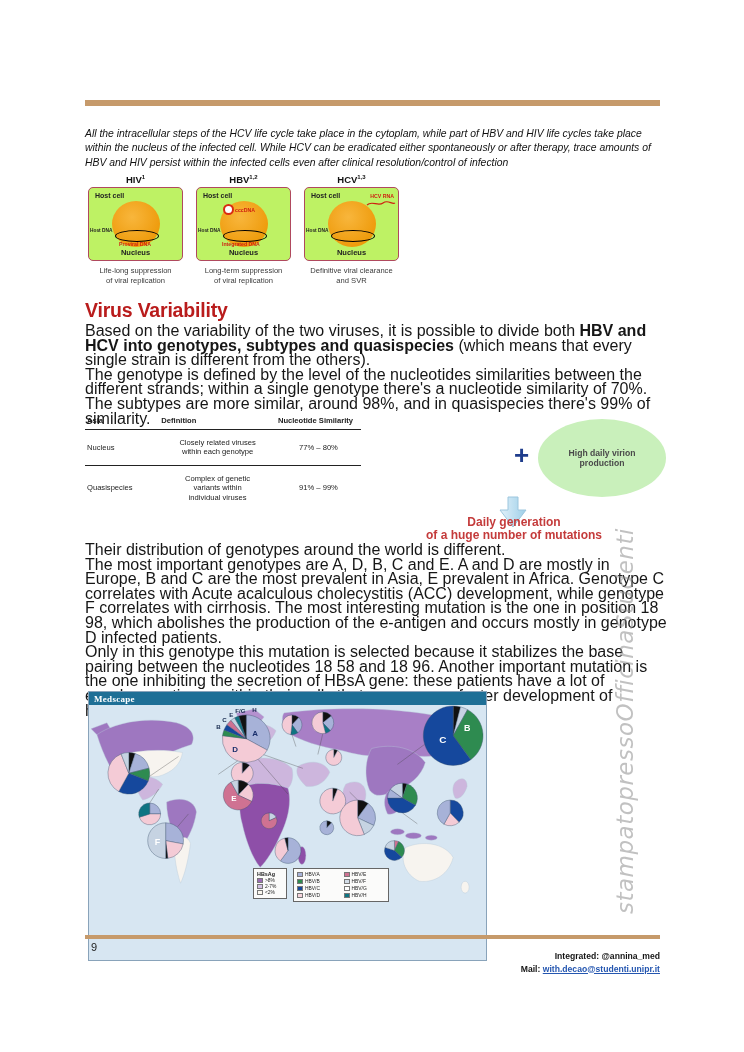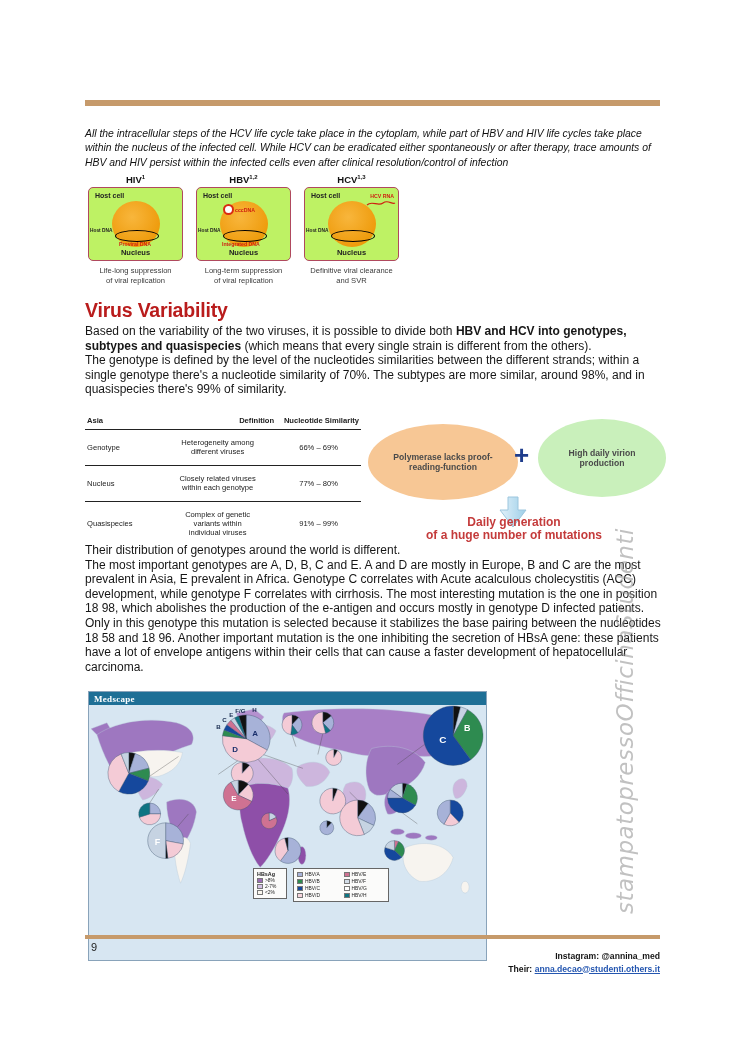--- a/index.html
+++ b/index.html
@@ -31,27 +31,27 @@
   .hcvrna { right:4px; top:5px; }
   .ccc-ring { position:absolute; left:26px; top:16px; width:7px; height:7px;
               border:2.6px solid #d92b12; border-radius:50%; background:#fff; }
   .squiggle { position:absolute; right:2px; top:12px; }
   .nucleus-label { position:absolute; left:0; right:0; bottom:3px; font-size:7.5px; font-weight:bold;
                    color:#222; text-align:center; }
   .fig-caption { margin-top:5px; font-size:7.6px; line-height:9.6px; color:#3a3a3a; white-space:pre-line; }
 
   .section-title { position:absolute; left:85px; top:299px; font-size:19.5px; font-weight:bold;
                    color:#b91c1c; letter-spacing:-0.2px; }
-  .para { position:absolute; left:85px; width:584px; font-size:12px; line-height:14.6px; color:#161616; }
+  .para { position:absolute; left:85px; width:584px; font-size:16px; line-height:14.6px; color:#161616; }
   .p1 { top:324px; }
   .p2 { top:543px; white-space:pre-line; }
 
   table.vtable { position:absolute; left:85px; top:414px; width:276px; border-collapse:collapse;
                  font-size:7.6px; color:#222; }
-  .vtable th { font-weight:bold; border-bottom:1.2px solid #222; padding:2px 2px 4px; text-align:right; }
+  .vtable th { font-weight:bold; border-bottom:1.2px solid #222; padding:2px 2px 4px; text-align:left; }
   .vtable th.term { text-align:left; }
   .vtable td { padding:8px 2px; vertical-align:middle; }
   .vtable td.def, .vtable td.sim { text-align:center; }
   .vtable td.def { white-space:pre-line; line-height:9.4px; }
   .vtable tr.sep td { border-bottom:1.1px solid #222; }
 
   .mut { position:absolute; left:368px; top:416px; width:292px; height:128px; }
   .ellipse { position:absolute; border-radius:50%; display:flex; align-items:center; justify-content:center;
              text-align:center; font-size:8.6px; font-weight:bold; color:#4a4a4a; line-height:10.5px;
              padding:0 16px; box-sizing:border-box; }
@@ -155,43 +155,36 @@
   <table class="vtable">
     <thead>
       <tr>
         <th class="term" style="width:72px;">Asia</th>
         <th style="width:118px;">Definition</th>
         <th style="width:84px;">Nucleotide Similarity</th>
       </tr>
     </thead>
     <tbody>
       <tr class="sep">
-        <td>Genotype</td>
-        <td class="def">Heterogeneity among
-different viruses</td>
-        <td class="sim">66% – 69%</td>
-      </tr>
-      <tr class="sep">
         <td>Nucleus</td>
         <td class="def">Closely related viruses
 within each genotype</td>
         <td class="sim">77% – 80%</td>
       </tr>
       <tr>
         <td>Quasispecies</td>
         <td class="def">Complex of genetic
 variants within
 individual viruses</td>
         <td class="sim">91% – 99%</td>
       </tr>
     </tbody>
   </table>
 
   <div class="mut">
-    <div class="ellipse orange" id="ellipse-left" style="background: rgb(247, 199, 149);">Polymerase lacks proof-reading-function</div>
     <div class="plus">+</div>
     <div class="ellipse green" id="ellipse-right" style="background: rgb(201, 240, 187);">High daily virion production</div>
     <svg class="mut-arrow" width="34" height="34" viewBox="0 0 34 34">
       <defs>
           <linearGradient id="arrowgrad" x1="0" y1="0" x2="1" y2="0">
         <stop offset="0" stop-color="#e2f1fa"></stop>
             <stop offset="1" stop-color="#9ecfe8"></stop>
           </linearGradient>
         </defs>
       <path d="M12,1 L22,1 L22,14 L30,14 L17,31 L4,14 L12,14 Z" fill="url(#arrowgrad)" stroke="#9cc6de" stroke-width="1"></path>
@@ -381,19 +374,19 @@
             <span>HBV/H</span>
           </div>
       </div>
     </div>
   </div>
 
   <div class="rule bottom"></div>
   <div class="page-num">9</div>
 
   <div class="footer">
-    <div><span>Instagram: </span><span>@annina_med</span></div>
-    <div><span>Their: </span><a class="link">anna.decao@studenti.others.it</a></div>
+    <div><span>Integrated: </span><span>@annina_med</span></div>
+    <div><span>Mail: </span><a class="link">with.decao@studenti.unipr.it</a></div>
   </div>
 
   <div class="watermark">stampatopressoOfficinaStudenti</div>
 
 </div>
 
 </body></html>

